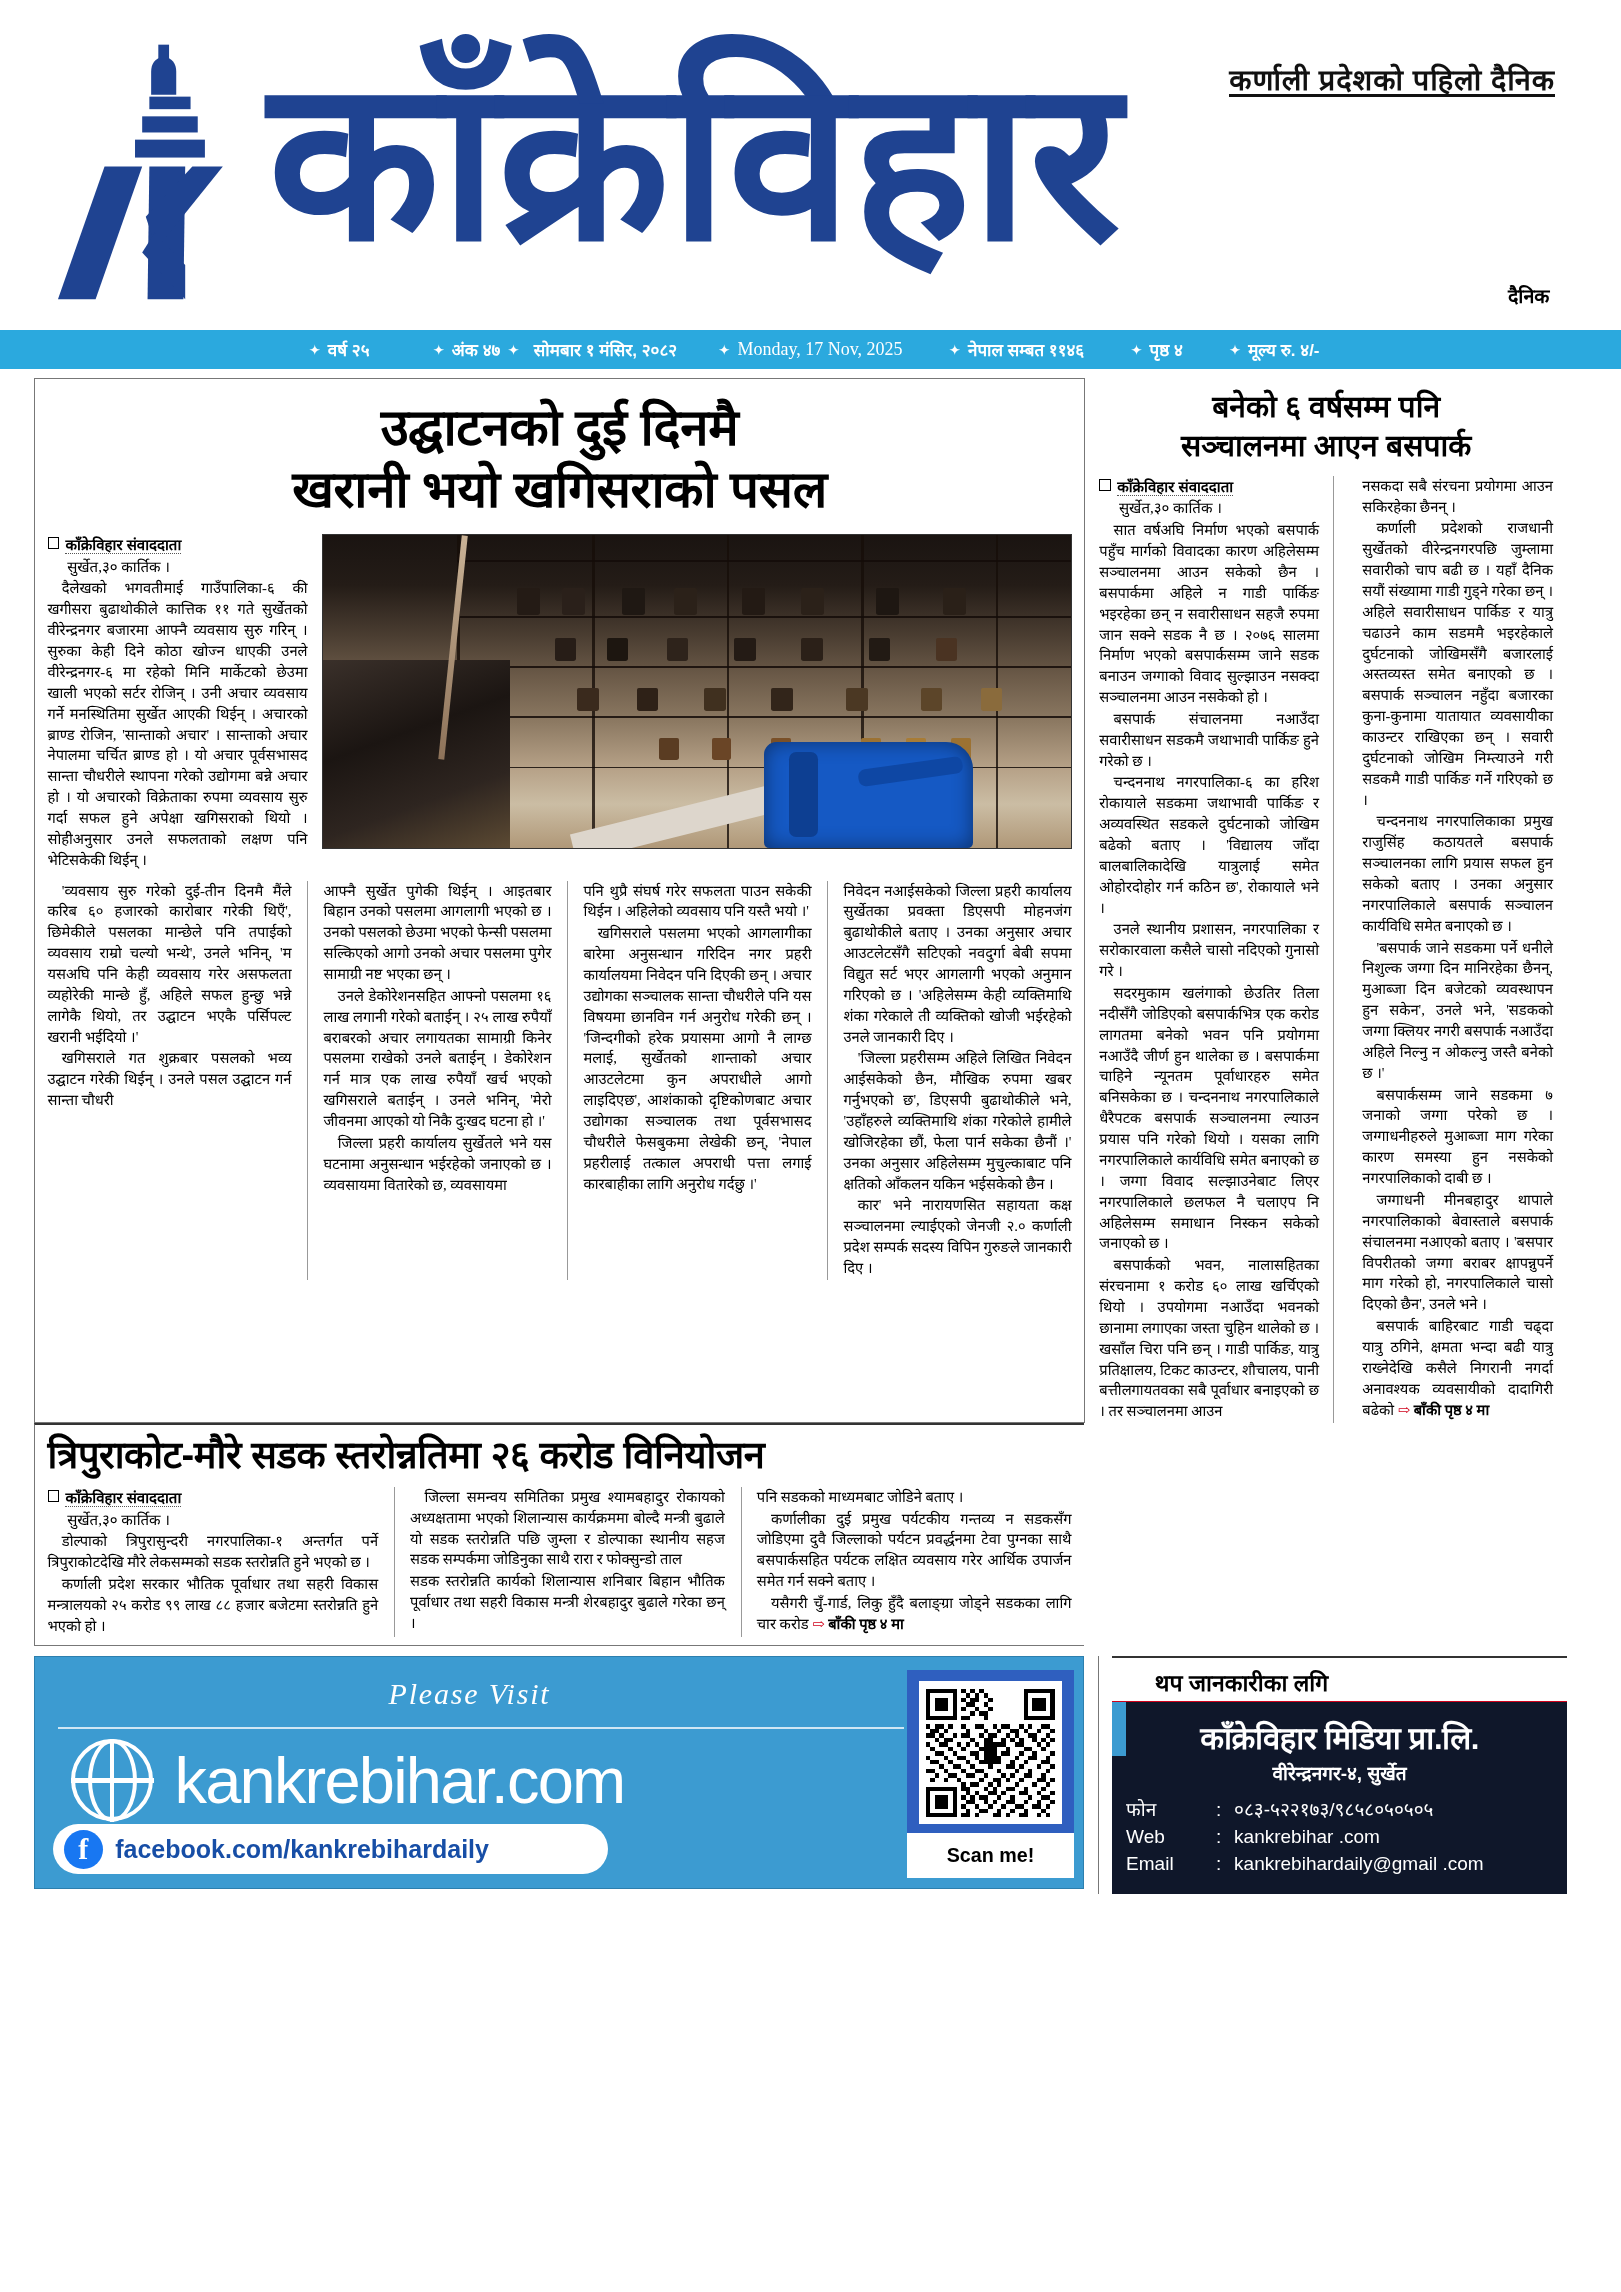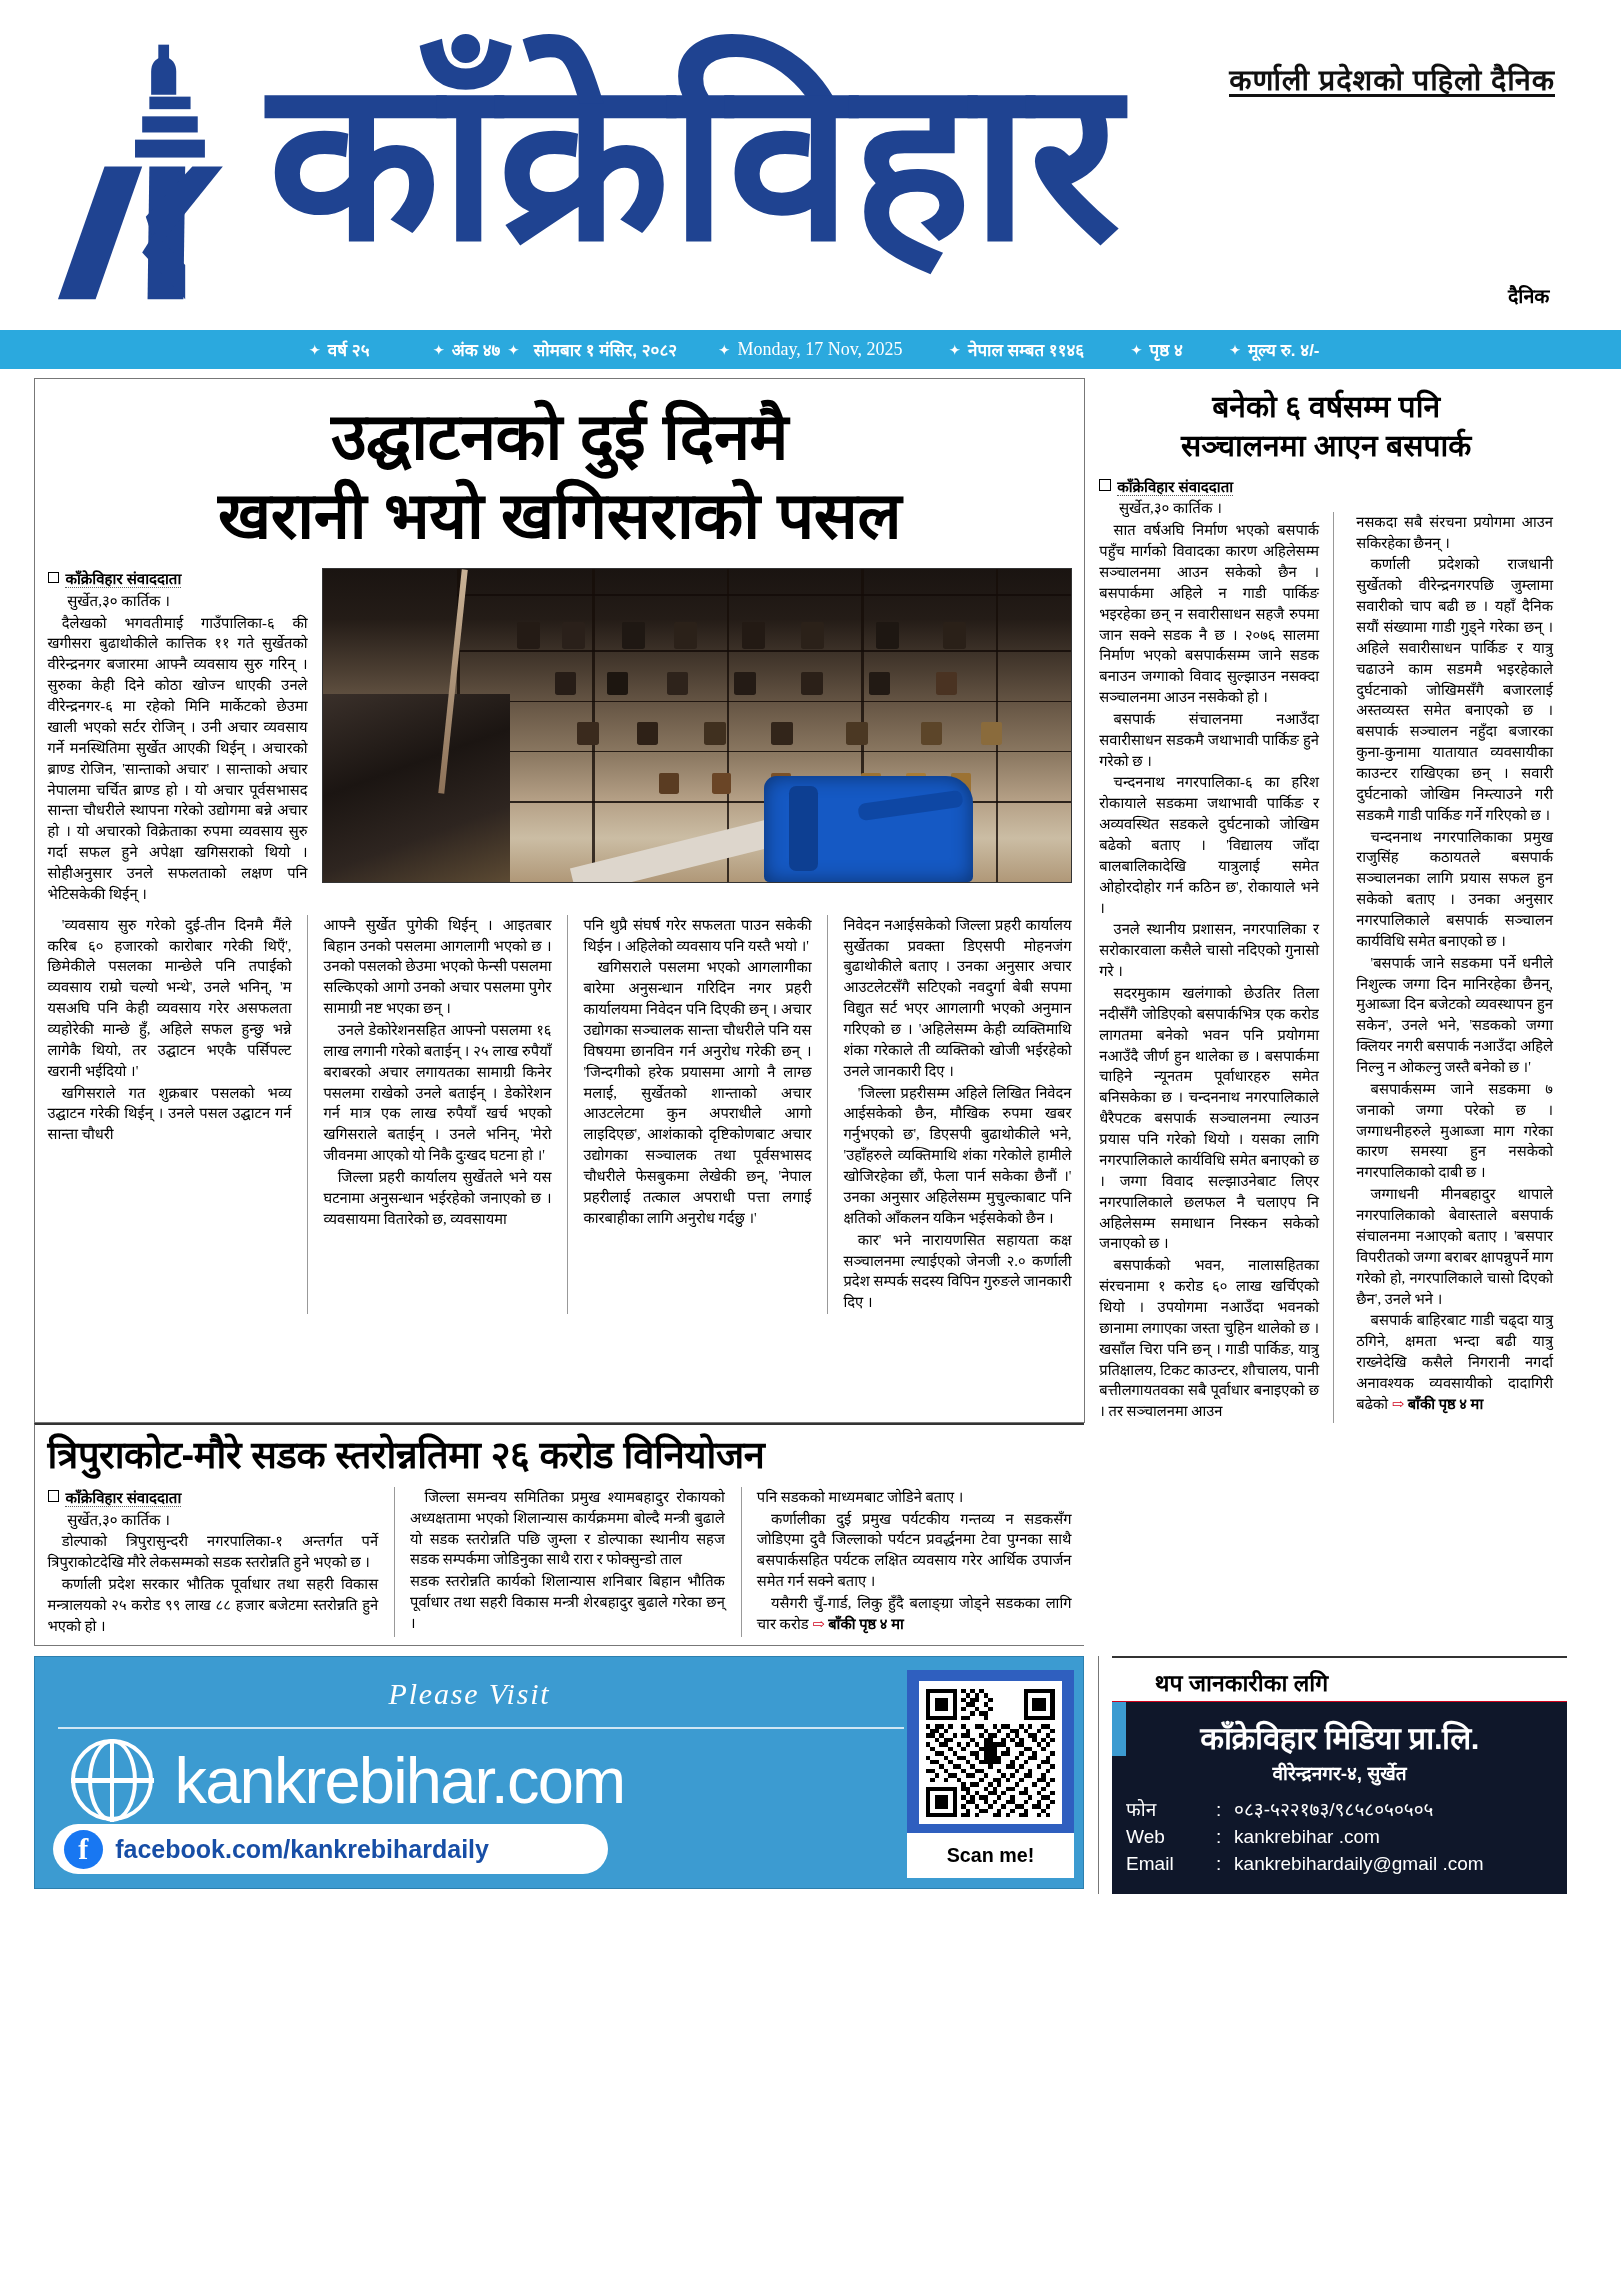--- a/index.html
+++ b/index.html
@@ -84,21 +84,21 @@
   .right-block {
     width:469px;
     padding:3.6px 0 0 14.3px;
     border-left:0.9px solid #777;
     margin-left:0px;
   }
 
   h1.lead {
     font-family:"Liberation Sans","DejaVu Sans",sans-serif;
     font-weight:700;
-    font-size:65px;
+    font-size:51px;
     line-height:1.22;
     text-align:center;
     letter-spacing:-0.4px;
     padding:9px 5.4px 12.5px 5.4px;
   }
   h2.side-lead {
     font-family:"Liberation Sans","DejaVu Sans",sans-serif;
     font-weight:700;
     font-size:30px;
     line-height:1.3;
@@ -166,21 +166,21 @@
     background:#0e47a4; border-radius:7.2px; transform:rotate(-8deg); }
   .whiteplank { position:absolute; left:33%; bottom:4%; width:30%; height:9%;
     background:#ddd6cc; transform:rotate(-14deg); }
 
   .cols4 { display:flex; gap:16px; margin-top:9px; }
   .cols4 > div { width:245px; }
   .cols4 > div + div { border-left:0.9px solid #999; padding-left:15px; }
 
   .cols2r { display:flex; gap:14.3px; }
   .cols2r > div { width:220px; }
-  .cols2r > div + div { border-left:0.9px solid #999; padding-left:22px;margin-top:36px; }
+  .cols2r > div + div { border-left:0.9px solid #999; padding-left:28px; }
 
   h2.bottom-lead {
     font-family:"Liberation Sans","DejaVu Sans",sans-serif;
     font-weight:700;
     font-size:38px;
     line-height:1.15;
     letter-spacing:-0.4px;
     padding:3.6px 0 9px 0;
   }
 

